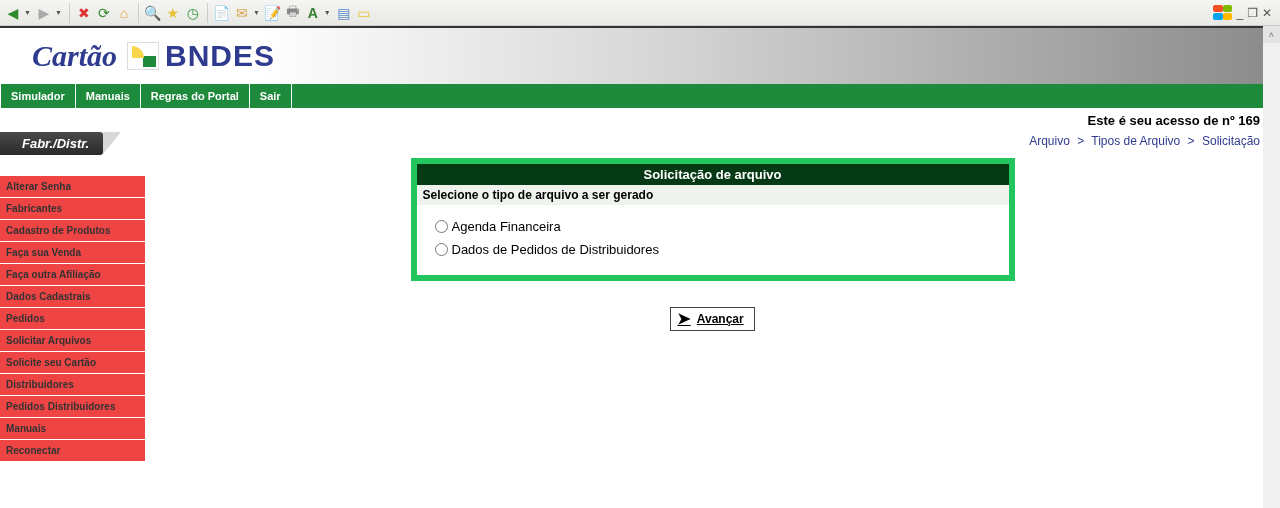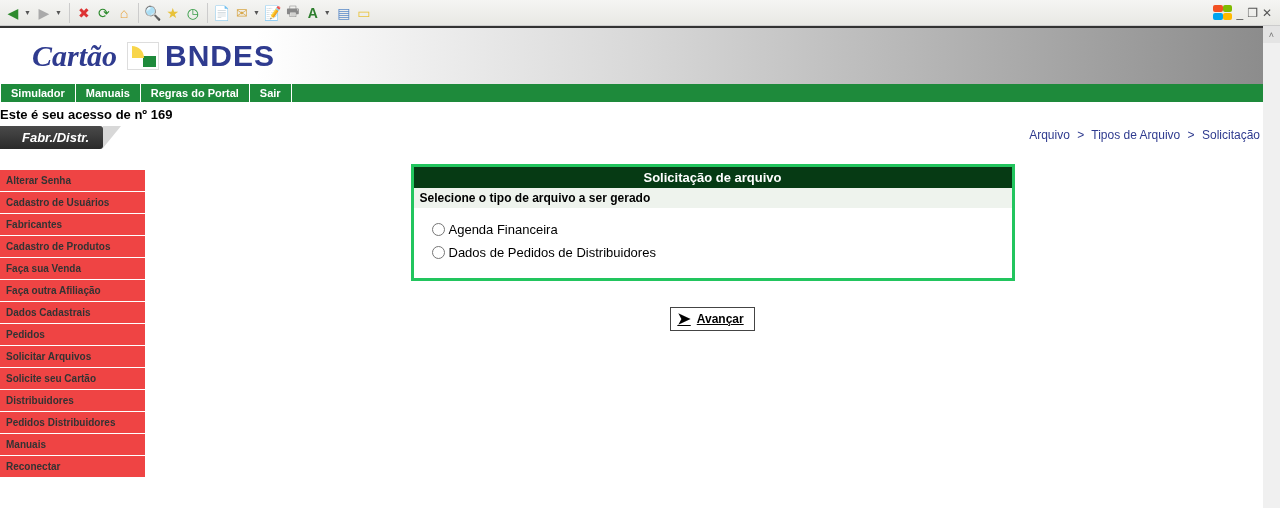--- a/index.html
+++ b/index.html
@@ -87,37 +87,37 @@
   font-weight: bold;
   font-size: 30px;
   color: #2f3b8f;
   letter-spacing: 1px;
 }
 
 
 .green-menu {
   display: flex;
   background: #1e8a3b;
-  height: 18px;
+  height: 24px;
 }
 .green-menu-item {
   color: #fff;
   font-weight: bold;
   font-size: 11px;
   padding: 2px 10px;
   border-right: 1px solid #fff;
   cursor: pointer;
   display: flex;
   align-items: center;
 }
 .green-menu-item:first-child { border-left: 1px solid #fff; }
 
 
 .access-line {
-  text-align: left;
+  text-align: right;
   font-weight: bold;
   font-size: 13px;
   padding: 5px 20px 2px 0;
 }
 
 
 .layout { display: flex; }
 
 
 .sidebar { width: 145px; }
@@ -168,22 +168,22 @@
   text-align: right;
   font-size: 12px;
   color: #2f3b8f;
   padding: 4px 0 10px 0;
 }
 .breadcrumb span { color: #2f3b8f; }
 .breadcrumb .sep { margin: 0 4px; }
 
 .panel {
   width: 604px;
-  margin: 12px auto;
-  border: 3px solid #22c55e;
+  margin: 0 auto;
+  border: 6px solid #22c55e;
 }
 .panel-title {
   background: #063a14;
   color: #fff;
   font-weight: bold;
   font-size: 13px;
   text-align: center;
   padding: 3px 0;
 }
 .panel-sub {
@@ -306,21 +306,20 @@
 
 <div class="layout">
 
   <div class="sidebar">
     <div class="sidebar-header">
       <div class="sidebar-tab">Fabr./Distr.</div>
     </div>
     <div style="height:20px;"></div>
     <div class="sidebar-list">
       <div class="sidebar-item">Alterar Senha</div>
-      <div class="sidebar-item">Cadastro de Usuários</div>
       <div class="sidebar-item">Fabricantes</div>
       <div class="sidebar-item">Cadastro de Produtos</div>
       <div class="sidebar-item">Faça sua Venda</div>
       <div class="sidebar-item">Faça outra Afiliação</div>
       <div class="sidebar-item">Dados Cadastrais</div>
       <div class="sidebar-item">Pedidos</div>
       <div class="sidebar-item">Solicitar Arquivos</div>
       <div class="sidebar-item">Solicite seu Cartão</div>
       <div class="sidebar-item">Distribuidores</div>
       <div class="sidebar-item">Pedidos Distribuidores</div>

